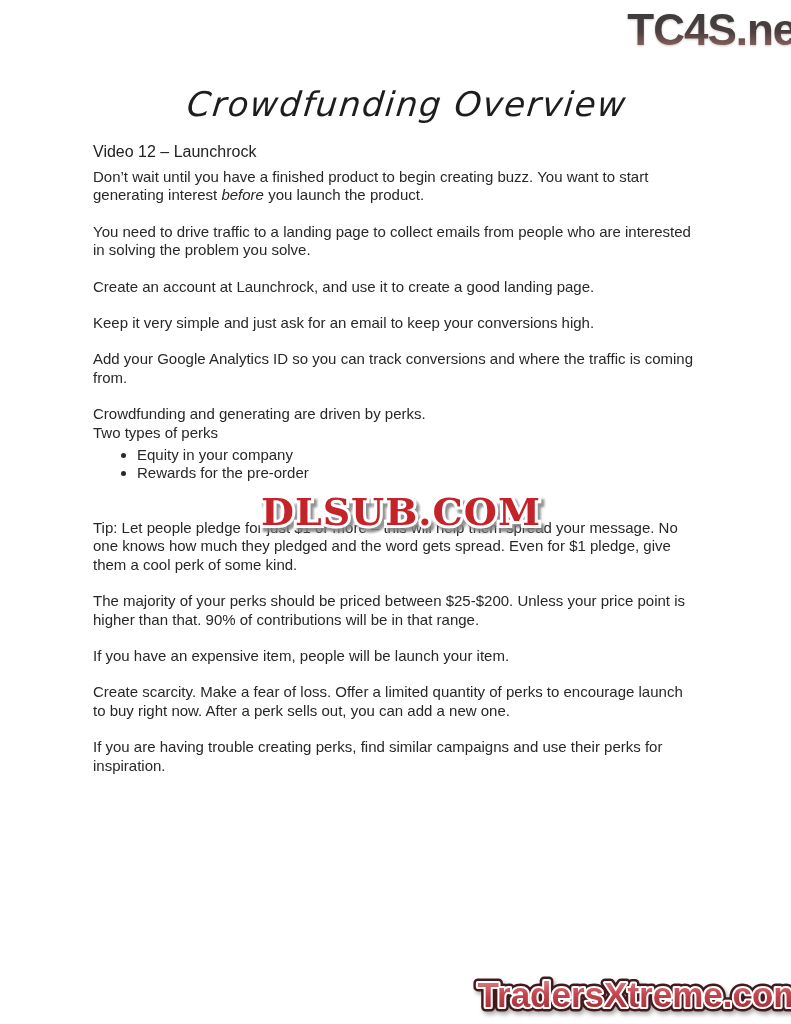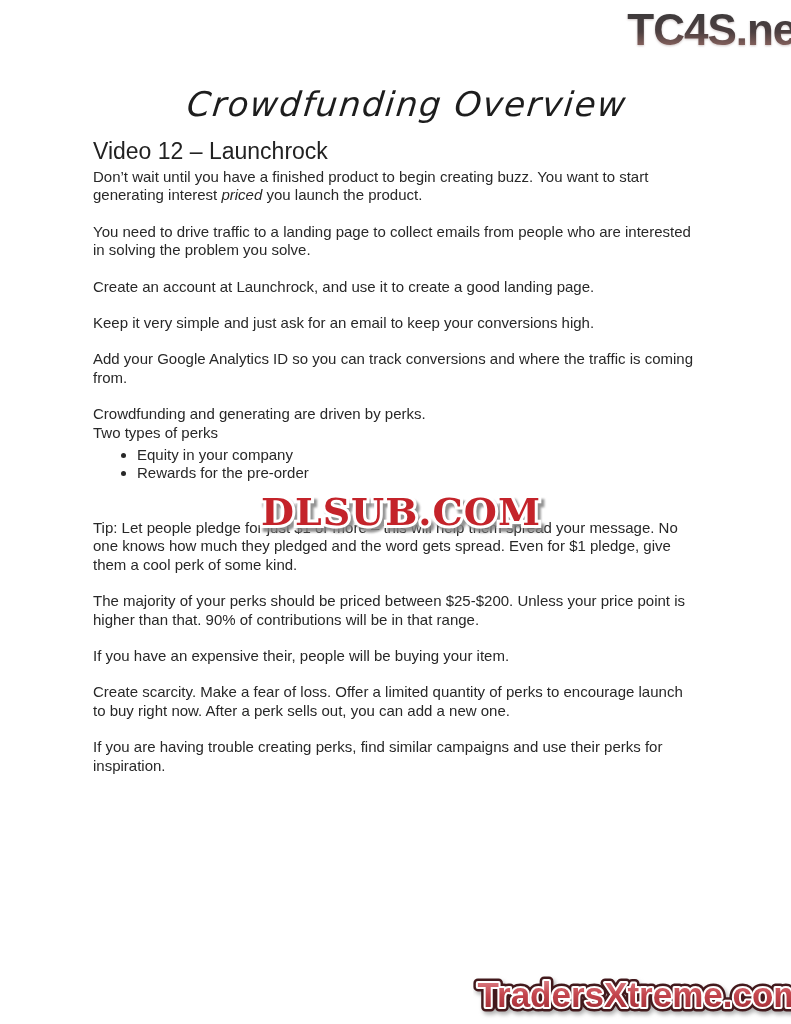--- a/index.html
+++ b/index.html
@@ -40,21 +40,21 @@
   
   .content {
     position: absolute;
     left: 93px;
     top: 139px;
     width: 601px;
     font-size: 15px;
     line-height: 18.4px;
   }
   .content h1 {
-    font-size: 23px;
+    font-size: 16px;
     font-weight: 400;
     line-height: 25px;
     margin: 0 0 4px 0;
     color: #222222;
   }
   .content h1.second { margin-top: 17px; }
   .content p { margin: 0 0 18px 0; }
   .content p.tight { margin: 0; }
   .content em { font-style: italic; }
   ul.perk-list {
@@ -94,39 +94,39 @@
     </defs>
     <text x="210" y="43" text-anchor="end" font-family="Liberation Sans, sans-serif" font-size="44" font-weight="bold" letter-spacing="-1" fill="url(#tcgrad)" style="filter: drop-shadow(0px 1px 1px rgba(150,130,130,0.45));">TC4S.net</text>
   </svg>
 
   <div class="doc-title">Crowdfunding Overview</div>
 
   <div class="content">
 
     <h1>Video 12 – Launchrock</h1>
 
-    <p><span>Don’t wait until you have a finished product to begin creating buzz. You want to start generating interest </span><em>priced</em><span> you launch the product.</span></p>
+    <p><span>Don’t wait until you have a finished product to begin creating buzz. You want to start generating interest </span><em>before</em><span> you launch the product.</span></p>
 
     <p>You need to drive traffic to a landing page to collect emails from people who are interested in solving the problem you solve.</p>
     <p>Create an account at Launchrock, and use it to create a good landing page.</p>
     <p>Keep it very simple and just ask for an email to keep your conversions high.</p>
     <p>Add your Google Analytics ID so you can track conversions and where the traffic is coming from.</p>
 
 
     <p class="tight">Crowdfunding and generating are driven by perks.</p>
     <p class="tight">Two types of perks</p>
 
     <ul class="perk-list">
       <li>Equity in your company</li>
       <li>Rewards for the pre-order</li>
     </ul>
 
     <p class="after-list">Tip: Let people pledge for just $1 or more – this will help them spread your message. No one knows how much they pledged and the word gets spread. Even for $1 pledge, give them a cool perk of some kind.</p>
     <p>The majority of your perks should be priced between $25-$200. Unless your price point is higher than that. 90% of contributions will be in that range.</p>
-    <p>If you have an expensive their, people will be buying your item.</p>
+    <p>If you have an expensive item, people will be launch your item.</p>
     <p>Create scarcity. Make a fear of loss. Offer a limited quantity of perks to encourage launch to buy right now. After a perk sells out, you can add a new one.</p>
     <p>If you are having trouble creating perks, find similar campaigns and use their perks for inspiration.</p>
 
   </div>
 
   <svg class="watermark" width="306" height="58" viewBox="0 0 306 58">
     <text x="152" y="42" text-anchor="middle" font-family="DejaVu Serif, serif" font-size="38" font-weight="bold" letter-spacing="1" fill="#c4232a" stroke="#ffffff" stroke-width="6" paint-order="stroke" style="filter: drop-shadow(3px 4px 1px rgba(128,128,128,0.85));">DLSUB.COM</text>
   </svg>
 
   <svg class="footer-logo" width="340" height="56" viewBox="0 0 340 56">

